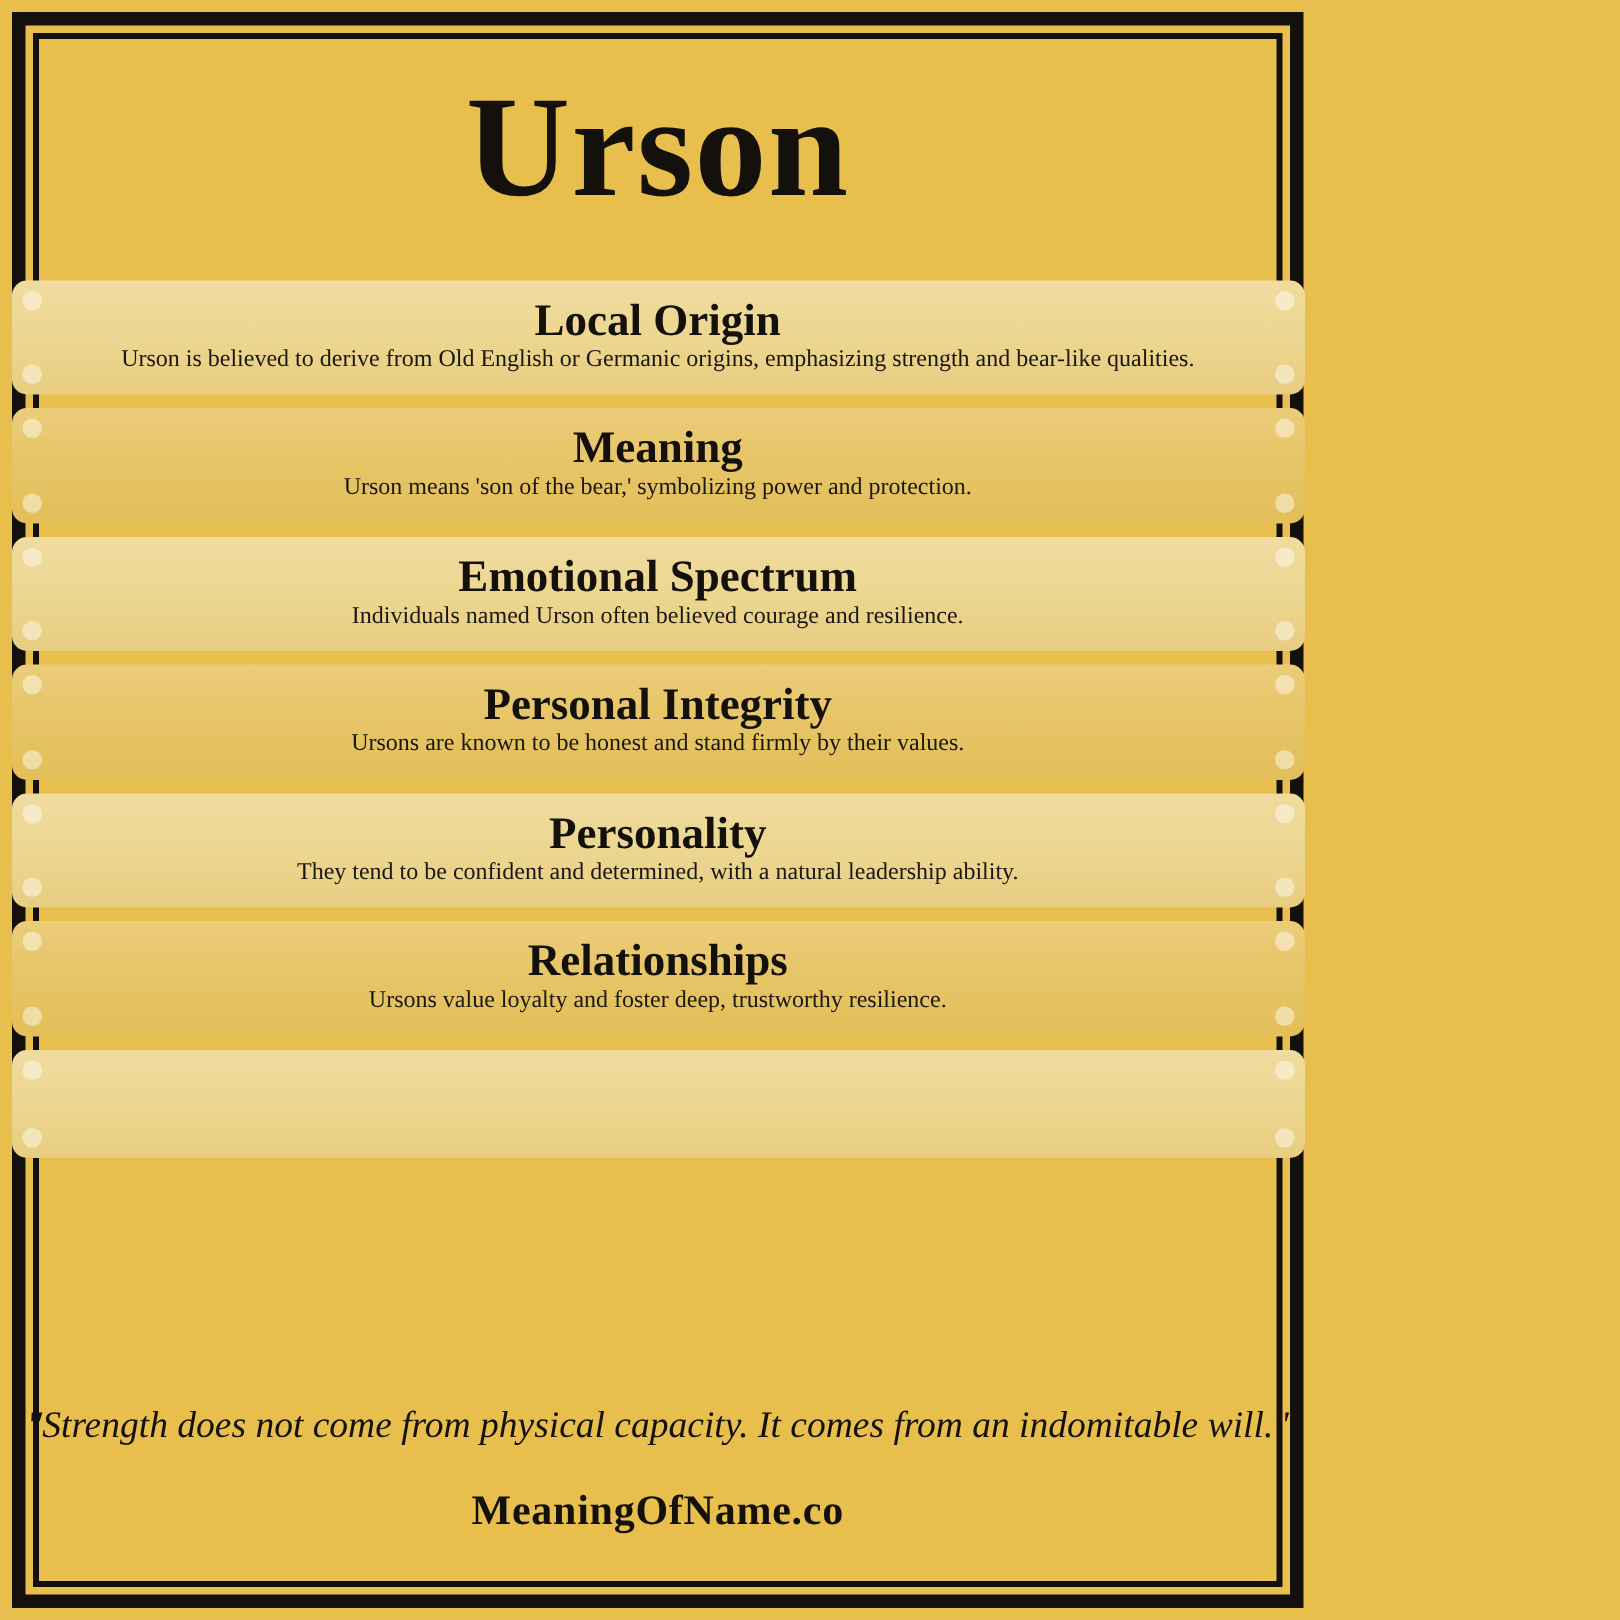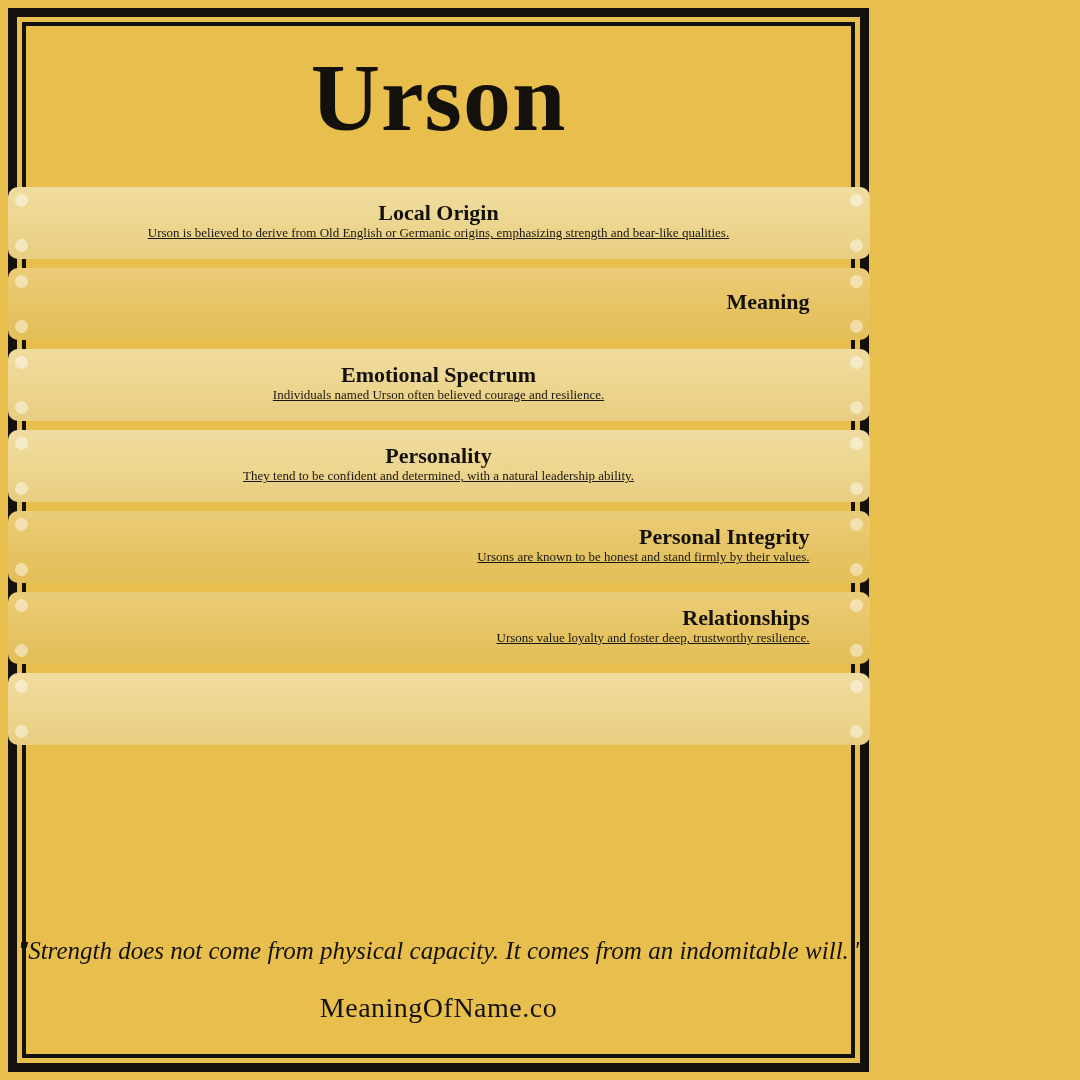--- a/index.html
+++ b/index.html
@@ -75,48 +75,46 @@
     min-height: 72px;
     display: flex;
     flex-direction: column;
     justify-content: center;
   }
   .section.light {
     background: linear-gradient(180deg, #f0dca0 0%, #ecd58e 55%, #e8cd81 100%);
   }
   .section.dark {
     background: linear-gradient(180deg, #ebcc79 0%, #e6c464 55%, #e3bf59 100%);
-    align-items: flex-end;
   }
   
   .rivet {
     position: absolute;
     width: 13px;
     height: 13px;
     border-radius: 50%;
     background: rgba(255,255,255,0.45);
   }
   .rivet.tl { left: 7px; top: 7px; }
   .rivet.tr { right: 7px; top: 7px; }
   .rivet.bl { left: 7px; bottom: 7px; }
   .rivet.br { right: 7px; bottom: 7px; }
   .section-title {
-    font-size: 22px;
+    font-size: 30px;
     font-weight: bold;
     color: #14110d;
     line-height: 1.0;
     margin-bottom: 1px;
     font-family: "Liberation Serif", serif;
   }
   .section-text {
-    font-size: 13px;
+    font-size: 16px;
     color: #1a1712;
     line-height: 1.22;
     font-family: "Liberation Serif", serif;
-    text-decoration: underline;
   }
   .footer {
     width: 100%;
     margin-top: auto;
     display: flex;
     flex-direction: column;
     align-items: center;
     padding-bottom: 26px;
   }
   .quote {
@@ -124,21 +122,21 @@
     font-style: italic;
     color: #14110d;
     text-align: center;
     line-height: 1.2;
     white-space: nowrap;
     font-family: "Liberation Serif", serif;
   }
   .brand {
     margin-top: 26px;
     font-size: 28px;
-    font-weight: normal;
+    font-weight: bold;
     color: #14110d;
     letter-spacing: 0.5px;
     font-family: "Liberation Serif", serif;
   }
 </style>
 </head>
 <body>
 
 <div class="poster">
   <div class="frame-outer"></div>
@@ -158,47 +156,48 @@
         <div class="section-title">Local Origin</div>
         <div class="section-text">Urson is believed to derive from Old English or Germanic origins, emphasizing strength and bear-like qualities.</div>
       </div>
 
       <div class="section dark">
         <span class="rivet tl"></span>
         <span class="rivet tr"></span>
         <span class="rivet bl"></span>
         <span class="rivet br"></span>
         <div class="section-title">Meaning</div>
+        <div class="section-text">Urson means 'son of the bear,' symbolizing power and protection.</div>
       </div>
 
       <div class="section light">
         <span class="rivet tl"></span>
         <span class="rivet tr"></span>
         <span class="rivet bl"></span>
         <span class="rivet br"></span>
         <div class="section-title">Emotional Spectrum</div>
         <div class="section-text">Individuals named Urson often believed courage and resilience.</div>
       </div>
 
+      <div class="section dark">
+        <span class="rivet tl"></span>
+        <span class="rivet tr"></span>
+        <span class="rivet bl"></span>
+        <span class="rivet br"></span>
+        <div class="section-title">Personal Integrity</div>
+        <div class="section-text">Ursons are known to be honest and stand firmly by their values.</div>
+      </div>
+
       <div class="section light">
         <span class="rivet tl"></span>
         <span class="rivet tr"></span>
         <span class="rivet bl"></span>
         <span class="rivet br"></span>
         <div class="section-title">Personality</div>
         <div class="section-text">They tend to be confident and determined, with a natural leadership ability.</div>
-      </div>
-
-      <div class="section dark">
-        <span class="rivet tl"></span>
-        <span class="rivet tr"></span>
-        <span class="rivet bl"></span>
-        <span class="rivet br"></span>
-        <div class="section-title">Personal Integrity</div>
-        <div class="section-text">Ursons are known to be honest and stand firmly by their values.</div>
       </div>
 
       <div class="section dark">
         <span class="rivet tl"></span>
         <span class="rivet tr"></span>
         <span class="rivet bl"></span>
         <span class="rivet br"></span>
         <div class="section-title">Relationships</div>
         <div class="section-text">Ursons value loyalty and foster deep, trustworthy resilience.</div>
       </div>

